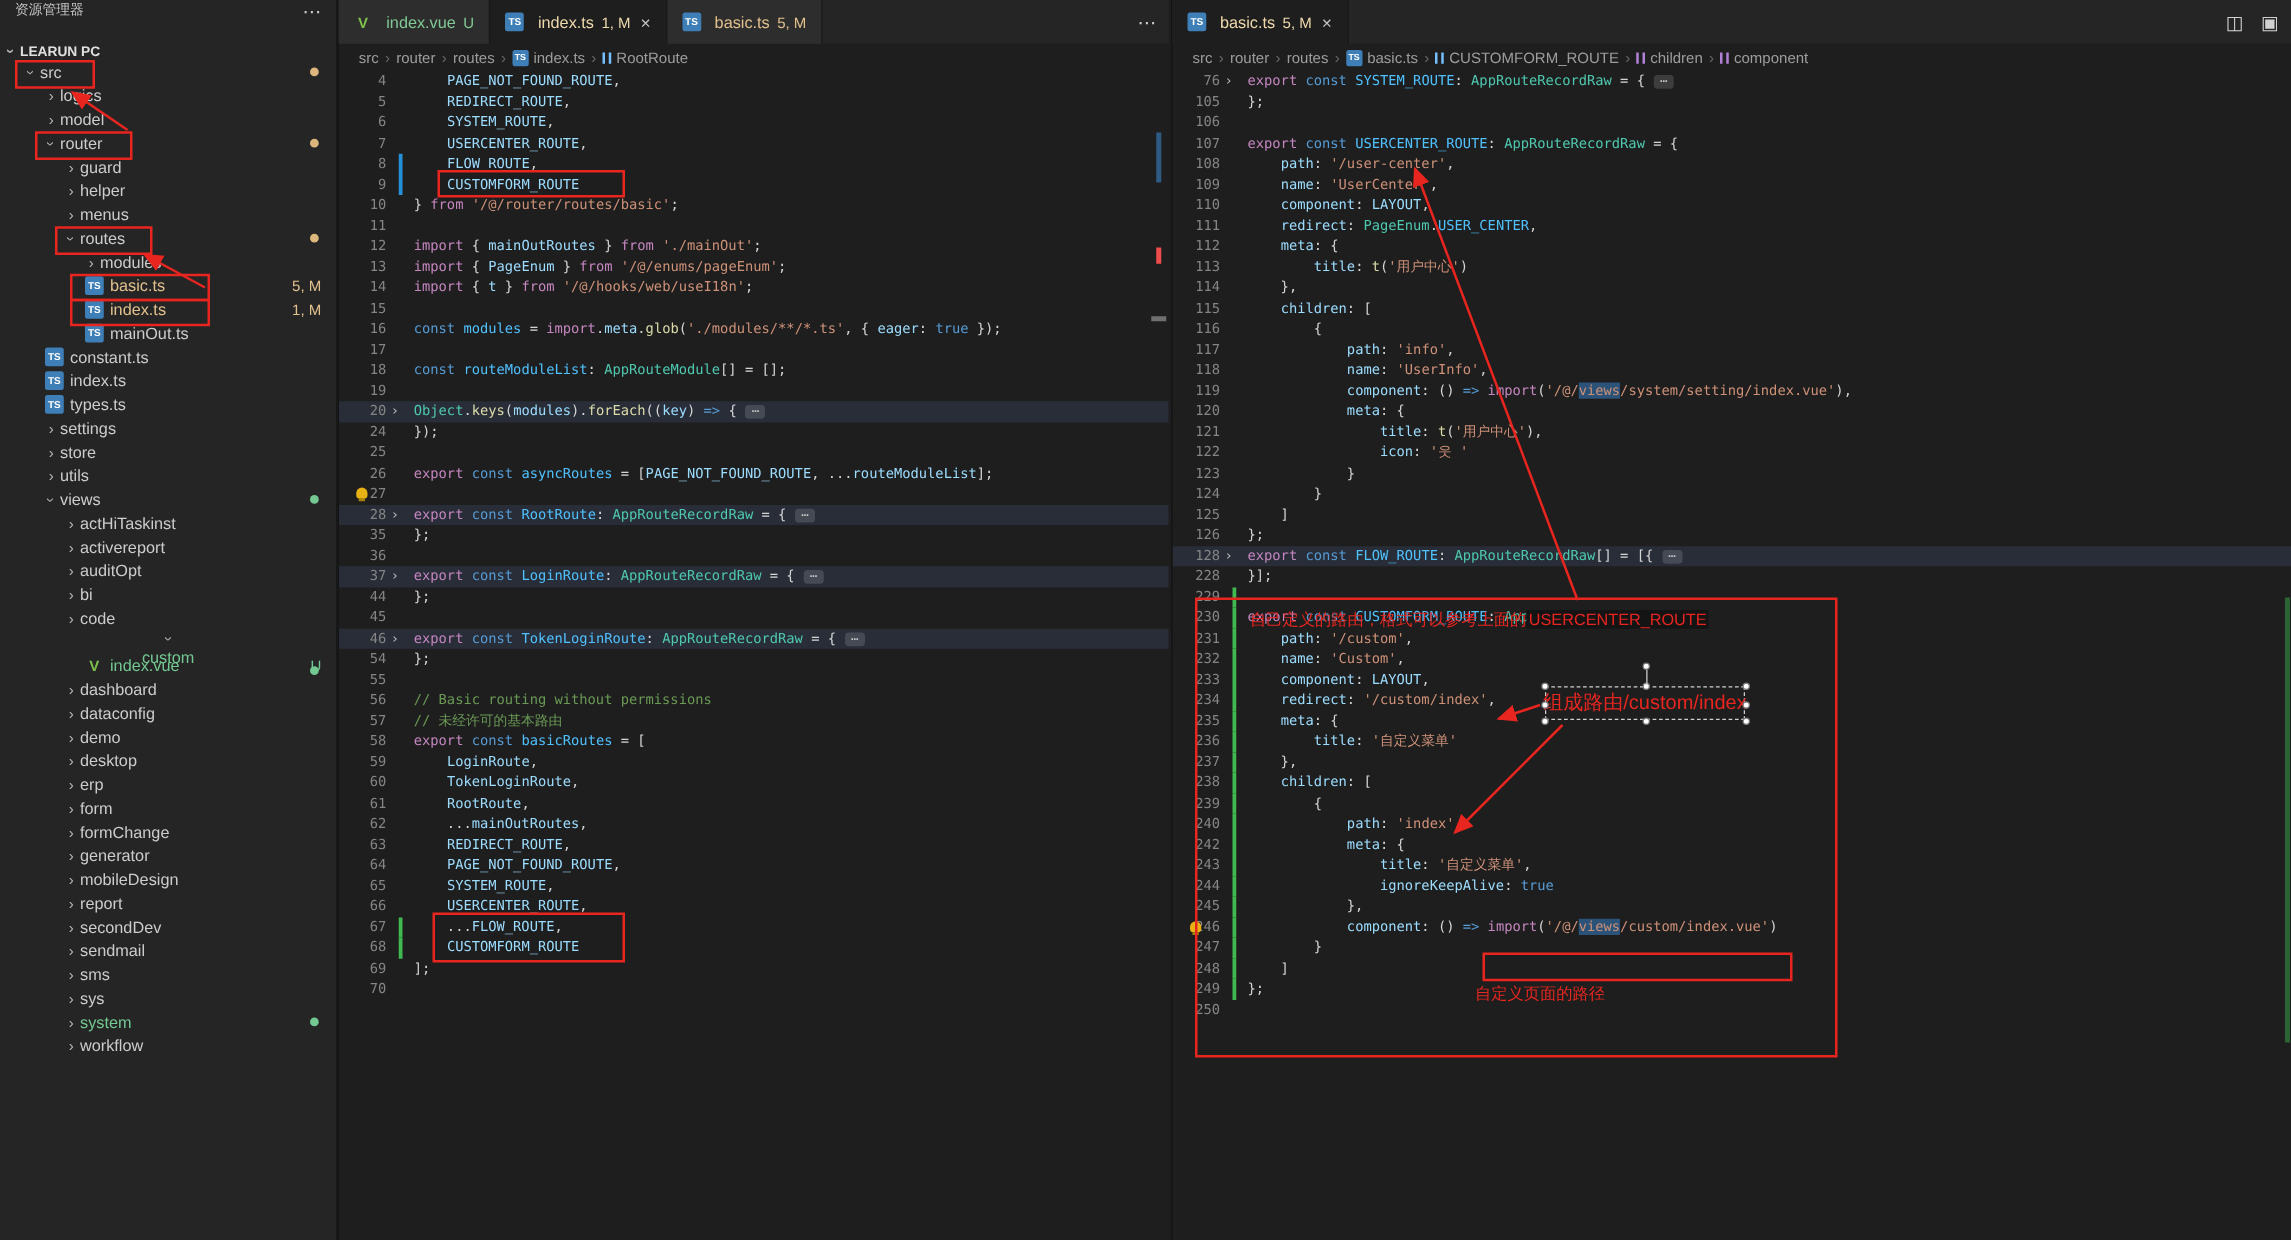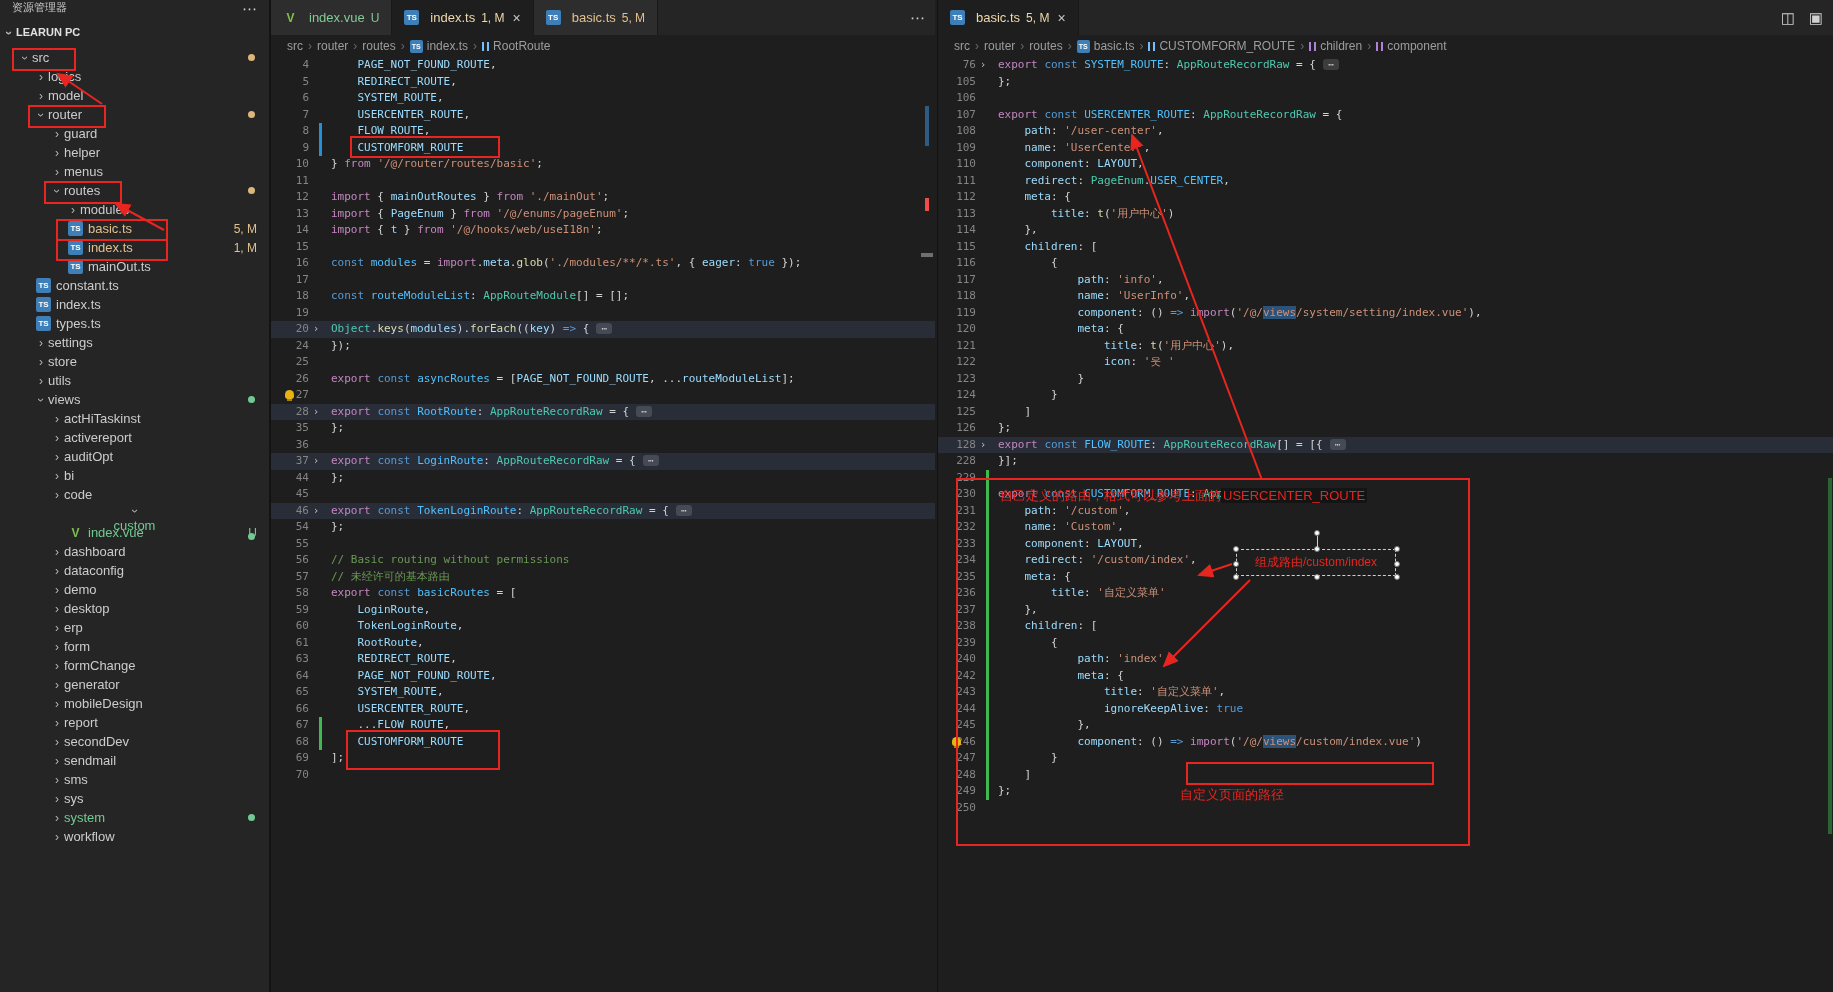--- a/index.html
+++ b/index.html
@@ -3,21 +3,21 @@
 <meta charset="utf-8">
 <style>
   *{margin:0;padding:0;box-sizing:border-box}
   html,body{width:1833px;height:992px;overflow:hidden}
   body{position:relative;background:#1e1e1e;font-family:"Liberation Sans",sans-serif;-webkit-font-smoothing:antialiased}
 
   
   .sidebar{position:absolute;left:0;top:0;width:270px;height:100%;background:#252526;color:#ccc;border-right:1px solid #141414}
   .sb-head{height:26px;display:flex;padding:0 12px;font-size:11px;color:#c5c5c5}
   .sb-head .more{margin-left:auto;font-size:15px;color:#cfcfcf;cursor:pointer}
-  .sb-root{height:22px;display:flex;align-items:flex-start;font-weight:bold;font-size:11px;color:#e0e0e0;padding-left:2px}
+  .sb-root{height:22px;display:flex;align-items:flex-end;font-weight:bold;font-size:11px;color:#e0e0e0;padding-left:2px}
   .chev{width:14px;font-size:12px;color:#b5b5b5;display:inline-flex;justify-content:center;flex:none}
   .chev.exp{transform:rotate(90deg)}
   .row{height:19px;display:flex;align-items:center;font-size:13px;color:#cccccc;cursor:pointer;white-space:nowrap}
   .fpad{width:2px;flex:none}
   .tsico{width:15px;height:15px;background:#3e7fb8;color:#fff;font-size:8px;font-weight:bold;display:inline-flex;align-items:center;justify-content:center;border-radius:2px;margin-right:5px;flex:none;font-family:"Liberation Sans",sans-serif}
   .vueico{color:#7fc04c;font-weight:bold;font-size:12px;width:15px;text-align:center;margin-right:5px;flex:none}
   .lbl.mod{color:#e2c08d}.lbl.green{color:#73c991}
   .badge{margin-left:auto;margin-right:12px;font-size:12px}
   .badge.mod{color:#e2c08d}.badge.green{color:#73c991}
   .dot{margin-left:auto;margin-right:14px;width:7px;height:7px;border-radius:50%;flex:none}
@@ -53,21 +53,21 @@
   .f{color:#DCDCAA}.s{color:#CE9178}.shl{color:#CE9178;background:#2b5278}.c{color:#6A9955}.d{color:#D4D4D4}
   .bulb{position:absolute;left:14px;top:3px;width:9px;height:9px;background:#e9b213;border-radius:50% 50% 3px 3px;cursor:pointer}
   .bulb::after{content:"";position:absolute;left:2px;bottom:-2px;width:5px;height:2px;background:#a88306}
   .rmark{position:absolute}
 
   
   #overlay{position:absolute;inset:0;pointer-events:none}
   .abox{position:absolute;border:2px solid #e8251f}
   .atext{position:absolute;color:#e8251f;font-size:13px;white-space:nowrap}
   .atext .chip{background:#141414;padding:0 2px}
-  .tbox{position:absolute;border:1px dashed #cfcfcf;color:#e8251f;font-size:12px;display:flex;align-items:center;justify-content:center;white-space:nowrap}
+  .tbox{position:absolute;border:1px dashed #cfcfcf;color:#e8251f;font-size:16px;display:flex;align-items:center;justify-content:center;white-space:nowrap}
   .hdl{position:absolute;width:6px;height:6px;background:#fff;border:1px solid #777;border-radius:50%}
   .rotstem{position:absolute;width:1px;height:12px;background:#cfcfcf}
   svg.arrows{position:absolute;left:0;top:0;width:1833px;height:992px}
 </style>
 </head>
 <body>
 
 <div class="sidebar">
   <div class="sb-head">
     <span>资源管理器</span>
@@ -340,20 +340,21 @@
       <div class="cl"><span class="ln">45</span><span class="fico"></span><span class="ct"></span></div>
       <div class="cl hl"><span class="ln">46</span><span class="fico">›</span><span class="ct"><span class="k">export</span><span class="d"> </span><span class="kb">const</span><span class="d"> </span><span class="v">TokenLoginRoute</span><span class="d">: </span><span class="ty">AppRouteRecordRaw</span><span class="d"> = {</span><span class="folddots">⋯</span></span></div>
       <div class="cl"><span class="ln">54</span><span class="fico"></span><span class="ct"><span class="d">};</span></span></div>
       <div class="cl"><span class="ln">55</span><span class="fico"></span><span class="ct"></span></div>
       <div class="cl"><span class="ln">56</span><span class="fico"></span><span class="ct"><span class="c">// Basic routing without permissions</span></span></div>
       <div class="cl"><span class="ln">57</span><span class="fico"></span><span class="ct"><span class="c">// 未经许可的基本路由</span></span></div>
       <div class="cl"><span class="ln">58</span><span class="fico"></span><span class="ct"><span class="k">export</span><span class="d"> </span><span class="kb">const</span><span class="d"> </span><span class="v">basicRoutes</span><span class="d"> = [</span></span></div>
       <div class="cl"><span class="ln">59</span><span class="fico"></span><span class="ct"><span class="d">    </span><span class="p">LoginRoute</span><span class="d">,</span></span></div>
       <div class="cl"><span class="ln">60</span><span class="fico"></span><span class="ct"><span class="d">    </span><span class="p">TokenLoginRoute</span><span class="d">,</span></span></div>
       <div class="cl"><span class="ln">61</span><span class="fico"></span><span class="ct"><span class="d">    </span><span class="p">RootRoute</span><span class="d">,</span></span></div>
+      <div class="cl"><span class="ln">62</span><span class="fico"></span><span class="ct"><span class="d">    ...</span><span class="p">mainOutRoutes</span><span class="d">,</span></span></div>
       <div class="cl"><span class="ln">63</span><span class="fico"></span><span class="ct"><span class="d">    </span><span class="p">REDIRECT_ROUTE</span><span class="d">,</span></span></div>
       <div class="cl"><span class="ln">64</span><span class="fico"></span><span class="ct"><span class="d">    </span><span class="p">PAGE_NOT_FOUND_ROUTE</span><span class="d">,</span></span></div>
       <div class="cl"><span class="ln">65</span><span class="fico"></span><span class="ct"><span class="d">    </span><span class="p">SYSTEM_ROUTE</span><span class="d">,</span></span></div>
       <div class="cl"><span class="ln">66</span><span class="fico"></span><span class="ct"><span class="d">    </span><span class="p">USERCENTER_ROUTE</span><span class="d">,</span></span></div>
       <div class="cl"><span class="gbar a"></span><span class="ln">67</span><span class="fico"></span><span class="ct"><span class="d">    ...</span><span class="p">FLOW_ROUTE</span><span class="d">,</span></span></div>
       <div class="cl"><span class="gbar a"></span><span class="ln">68</span><span class="fico"></span><span class="ct"><span class="d">    </span><span class="p">CUSTOMFORM_ROUTE</span></span></div>
       <div class="cl"><span class="ln">69</span><span class="fico"></span><span class="ct"><span class="d">];</span></span></div>
       <div class="cl"><span class="ln">70</span><span class="fico"></span><span class="ct"></span></div>
     </div>
   <div class="rmark" style="right:6px;top:106px;width:4px;height:40px;background:rgba(64,166,255,.45)"></div>

